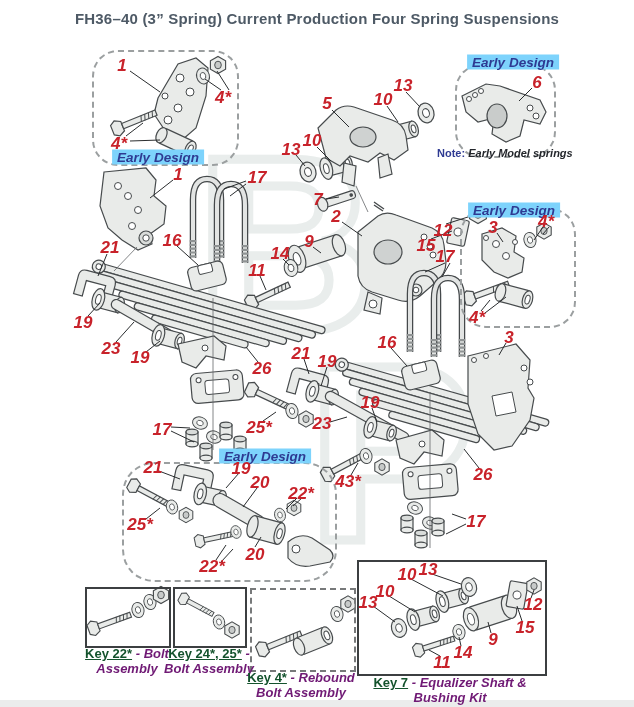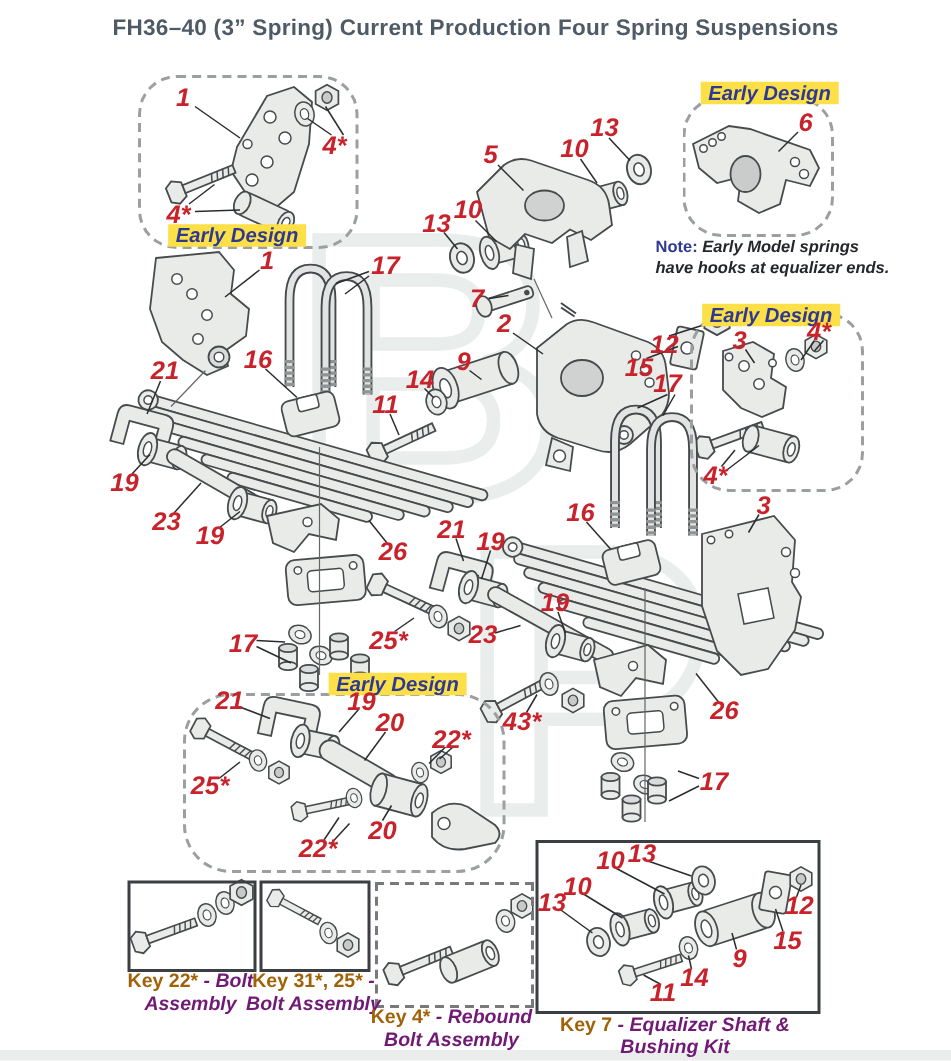--- a/index.html
+++ b/index.html
@@ -22,31 +22,31 @@
   .callout{
     position:absolute;transform:translate(-50%,-50%);
     color:#c8222a;font-weight:bold;font-style:italic;
     font-size:17px;line-height:1;white-space:nowrap;z-index:30;
   }
   
   .design-box{position:absolute;border:2px dashed #9b9fa0;border-radius:26px;z-index:5;}
   .design-label{
     position:absolute;transform:translate(-50%,-50%);z-index:25;
     color:#2e3a92;font-weight:bold;font-style:italic;font-size:13.5px;
-    background:#fde047;padding:0 5px;white-space:nowrap;
+    background:#7dd3fc;padding:0 5px;white-space:nowrap;
   }
-  .note{position:absolute;left:437px;top:159px;width:158px;z-index:25;
+  .note{position:absolute;left:437px;top:147px;width:158px;z-index:25;
     font-size:11px;font-weight:bold;color:#23262b;line-height:1.25;}
   .note .note-prefix{color:#2e3a92;}
   .note .note-body{font-style:italic;}
   
   .key-box{position:absolute;border:2px solid #3c3f41;z-index:5;background:transparent;}
   .key-box.dashed{border-style:dashed;border-color:#77797a;}
   .key-caption{position:absolute;text-align:center;font-size:13px;font-weight:bold;line-height:1.12;z-index:25;}
-  .key-caption .kc-key{color:#a16207;}
+  .key-caption .kc-key{color:#14532d;text-decoration:underline;}
   .key-caption .kc-desc{color:#701a75;font-style:italic;}
   .bottom-strip{position:absolute;left:0;bottom:0;width:634px;height:7px;background:#ebecec;z-index:2;}
 </style>
 </head>
 <body>
 
 <div class="title">FH36–40 (3” Spring) Current Production Four Spring Suspensions</div>
 
 <svg class="canvas" width="634" height="707" viewBox="0 0 634 707">
   <defs>
@@ -443,34 +443,33 @@
 <div class="design-box" style="left:122px;top:462px;width:211px;height:116px;border-radius:32px;"></div>
 
 <div class="design-label" style="left:158px;top:157px;">Early Design</div>
 <div class="design-label" style="left:513px;top:62px;">Early Design</div>
 <div class="design-label" style="left:514px;top:210px;">Early Design</div>
 <div class="design-label" style="left:265px;top:456px;">Early Design</div>
 
 <div class="note">
   <span class="note-prefix">Note:</span>
   <span class="note-body">Early Model springs</span><br>
-  <span class="note-body">have hooks at equalizer ends.</span>
 </div>
 
 <div class="key-box" style="left:85px;top:587px;width:82px;height:57px;"></div>
 <div class="key-box" style="left:173px;top:587px;width:70px;height:57px;"></div>
 <div class="key-box dashed" style="left:250px;top:588px;width:102px;height:80px;"></div>
 <div class="key-box" style="left:357px;top:560px;width:186px;height:112px;"></div>
 
 <div class="key-caption" style="left:71px;top:647px;width:112px;">
   <span class="kc-key">Key 22*</span>
   <span class="kc-desc">- Bolt Assembly</span>
 </div>
 <div class="key-caption" style="left:164px;top:647px;width:90px;">
-  <span class="kc-key">Key 31*, 25*</span>
+  <span class="kc-key">Key 24*, 25*</span>
   <span class="kc-desc">- Bolt Assembly</span>
 </div>
 <div class="key-caption" style="left:233px;top:671px;width:136px;text-align:center;">
   <span class="kc-key">Key 4*</span>
   <span class="kc-desc">- Rebound Bolt Assembly</span>
 </div>
 <div class="key-caption" style="left:348px;top:676px;width:204px;">
   <span class="kc-key">Key 7</span>
   <span class="kc-desc">- Equalizer Shaft &amp; Bushing Kit</span>
 </div>

